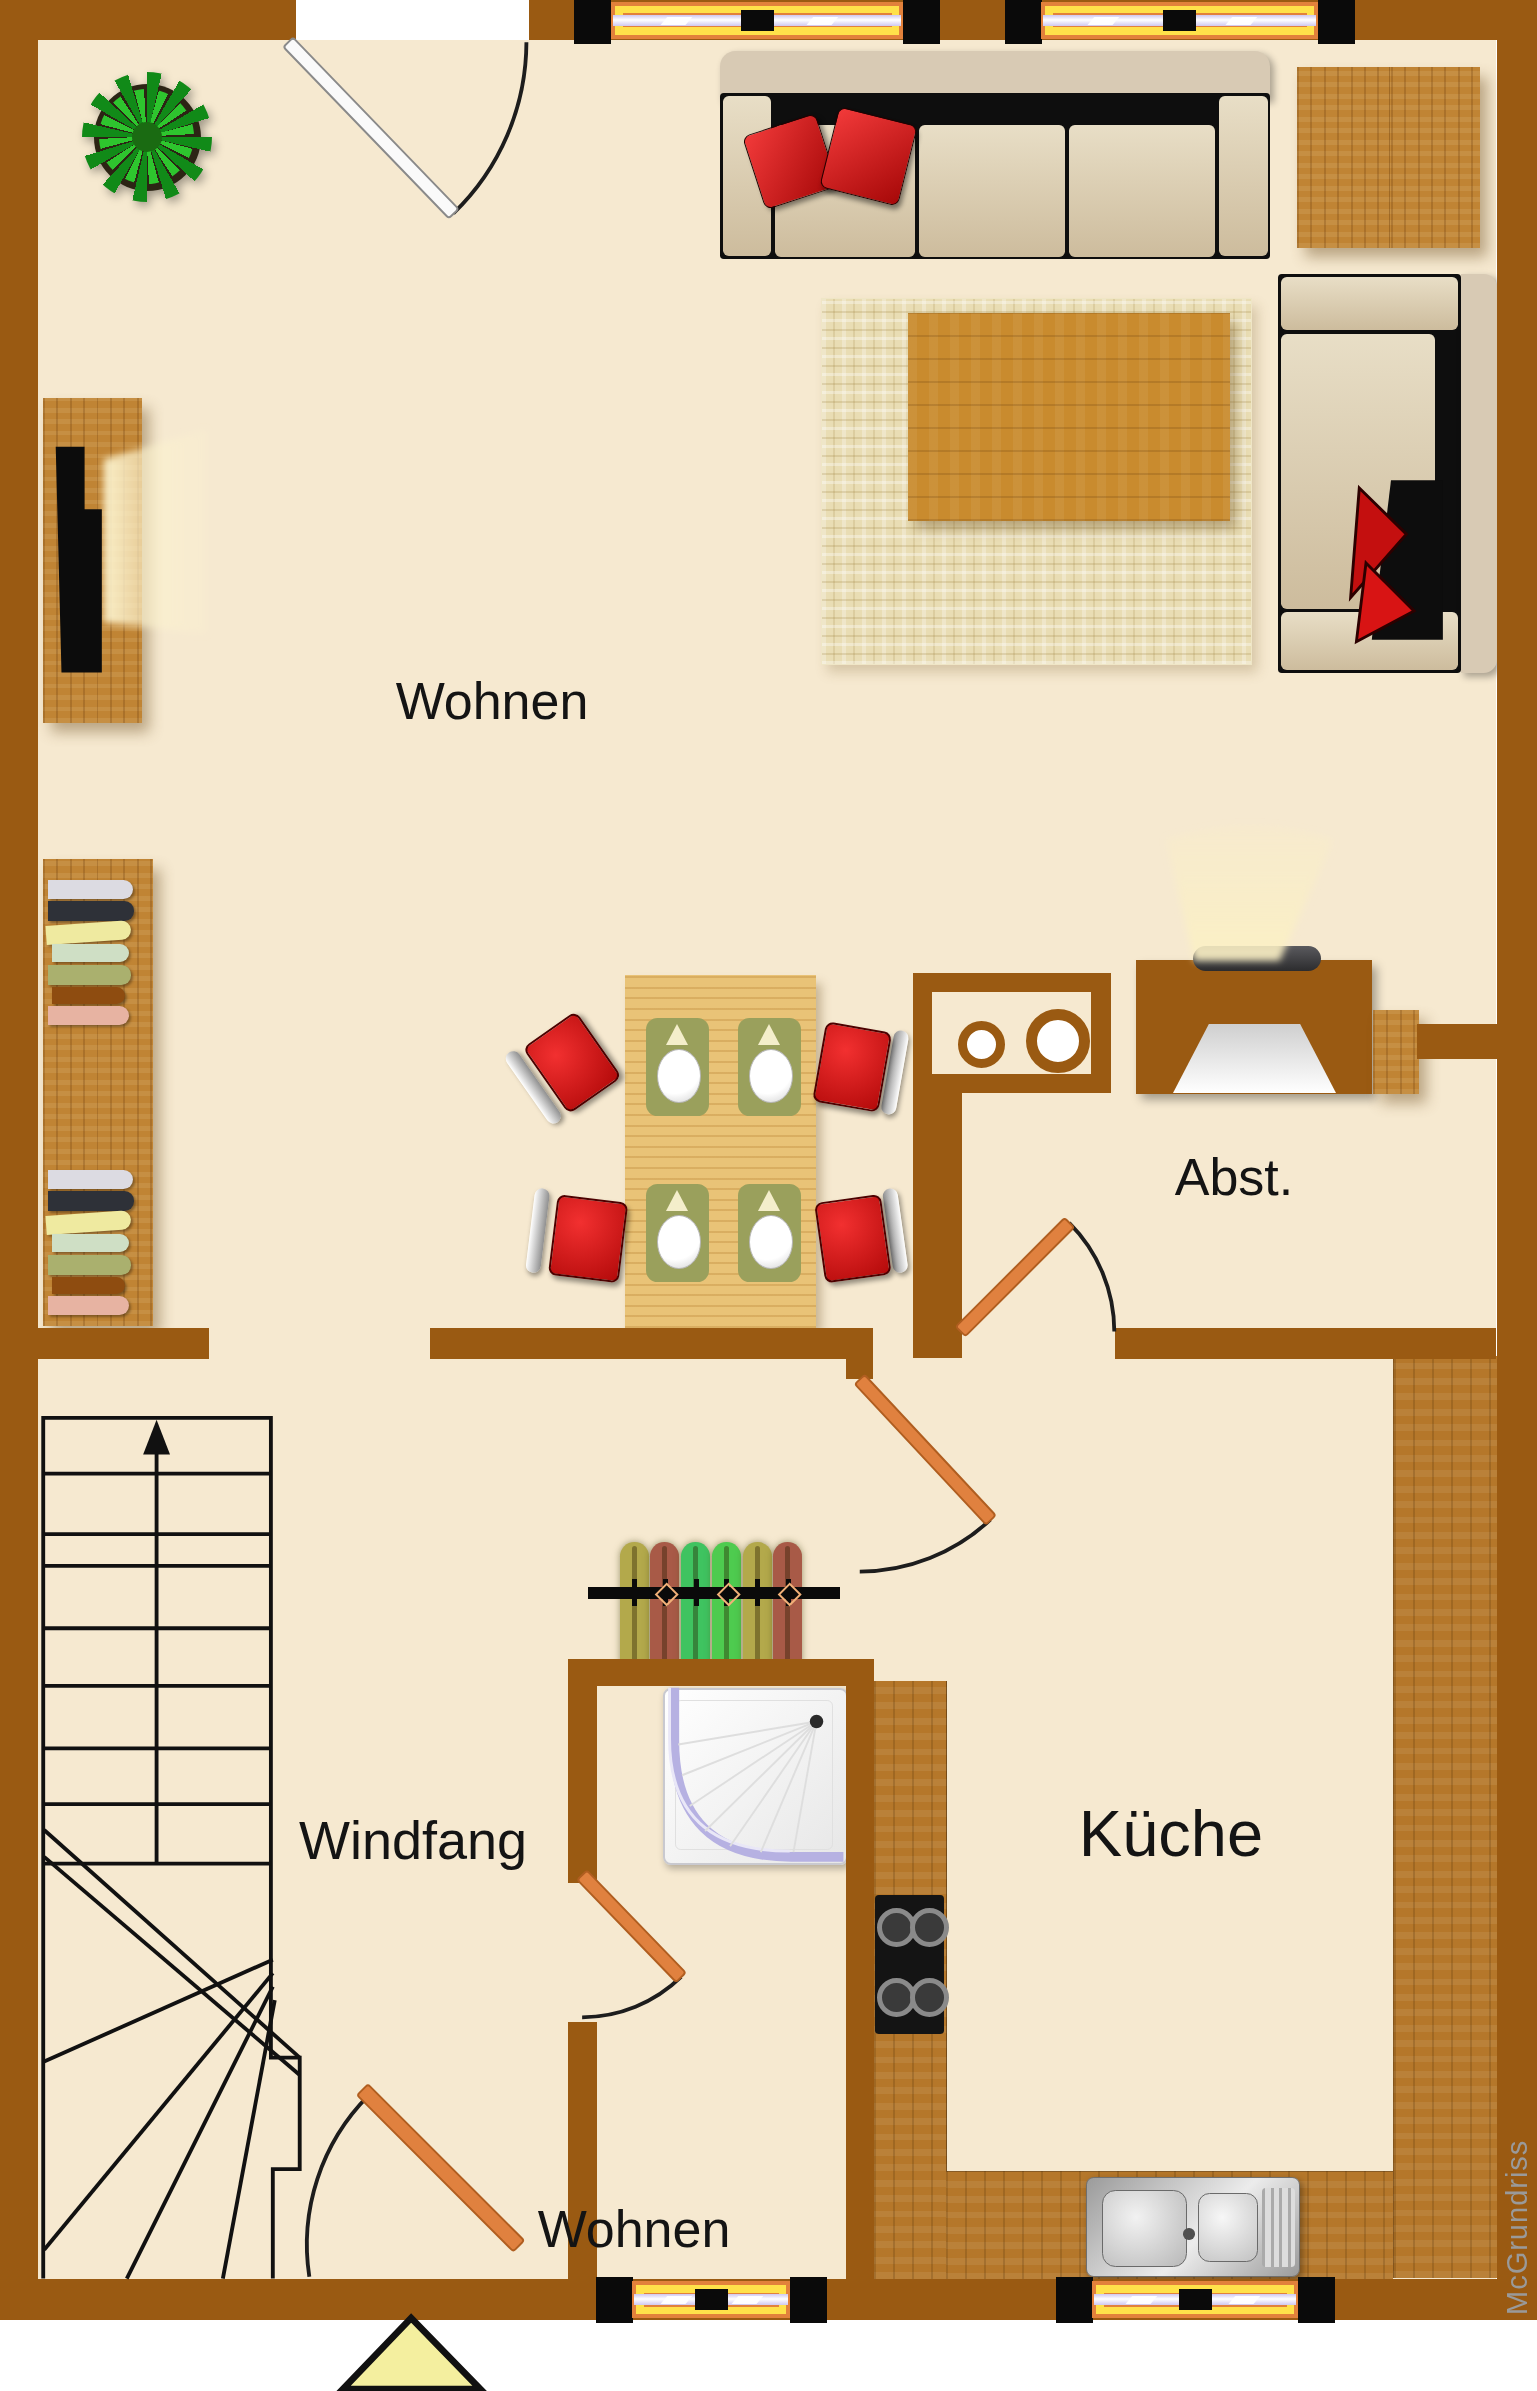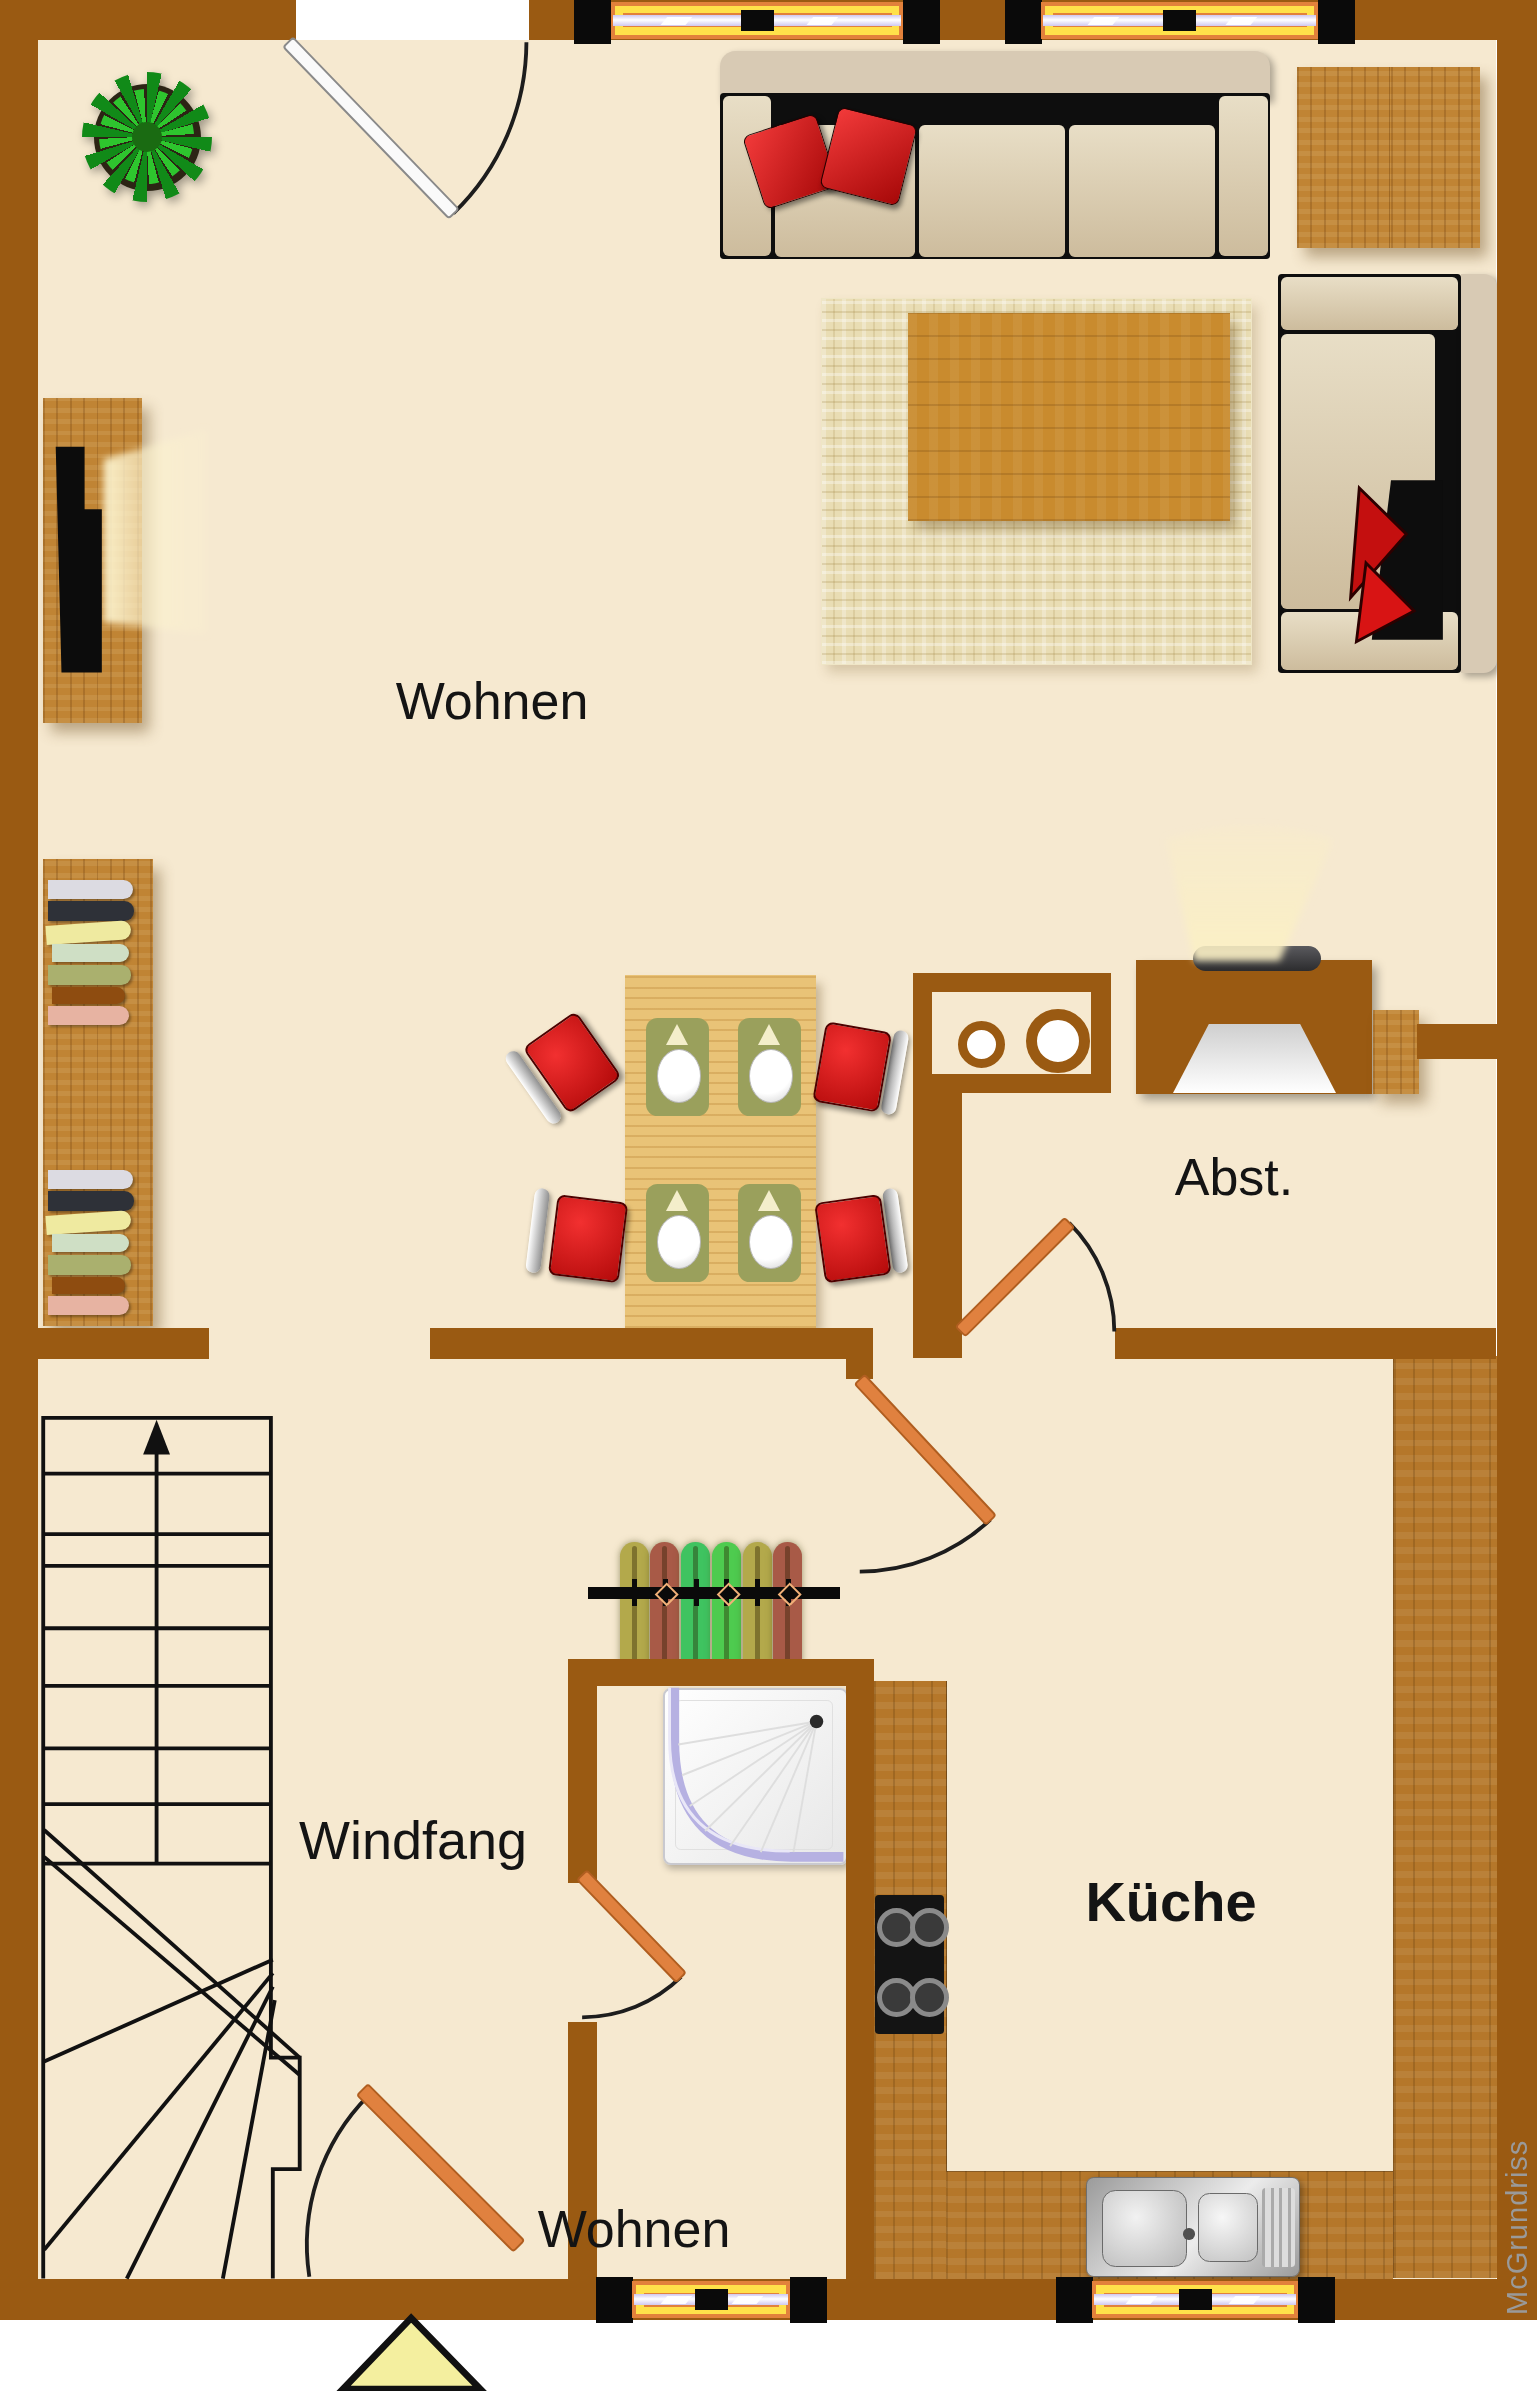--- a/index.html
+++ b/index.html
@@ -341,18 +341,18 @@
     <polygon points="1448,500 1502,500 1502,666 1428,666" fill="#0d0d0d"></polygon>
     <polygon points="1415,508 1464,556 1406,622" fill="#c40f0f" stroke="#2c0000" stroke-width="3"></polygon>
     <polygon points="1422,586 1472,636 1412,668" fill="#d81414" stroke="#2c0000" stroke-width="3"></polygon>
 
     <polygon points="428,2413 357,2487 500,2487" fill="#f4ef9f" stroke="#111" stroke-width="7"></polygon>
   </svg>
 
   <div class="abs lbl" style="left:480px;top:701px;font-size:52px;margin-left:12px;">Wohnen</div>
   <div class="abs lbl" style="left:1234px;top:1177px;font-size:52px;">Abst.</div>
   <div class="abs lbl" style="left:413px;top:1840px;font-size:54px;">Windfang</div>
-  <div class="abs lbl" style="left:1171px;top:1901px;font-size:56px;font-weight:bold;">Küche</div>
+  <div class="abs lbl" style="left:1171px;top:1833px;font-size:65px;">Küche</div>
   <div class="abs lbl" style="left:634px;top:2229px;font-size:52px;">Wohnen</div>
   <div class="abs" style="left:1501px;top:2094px;width:42px;height:221px;color:#9a9a9a;font-size:29px;
               writing-mode:vertical-rl;transform:rotate(180deg);letter-spacing:1px;">McGrundriss</div>
 </div>
 
 
 </body></html>

